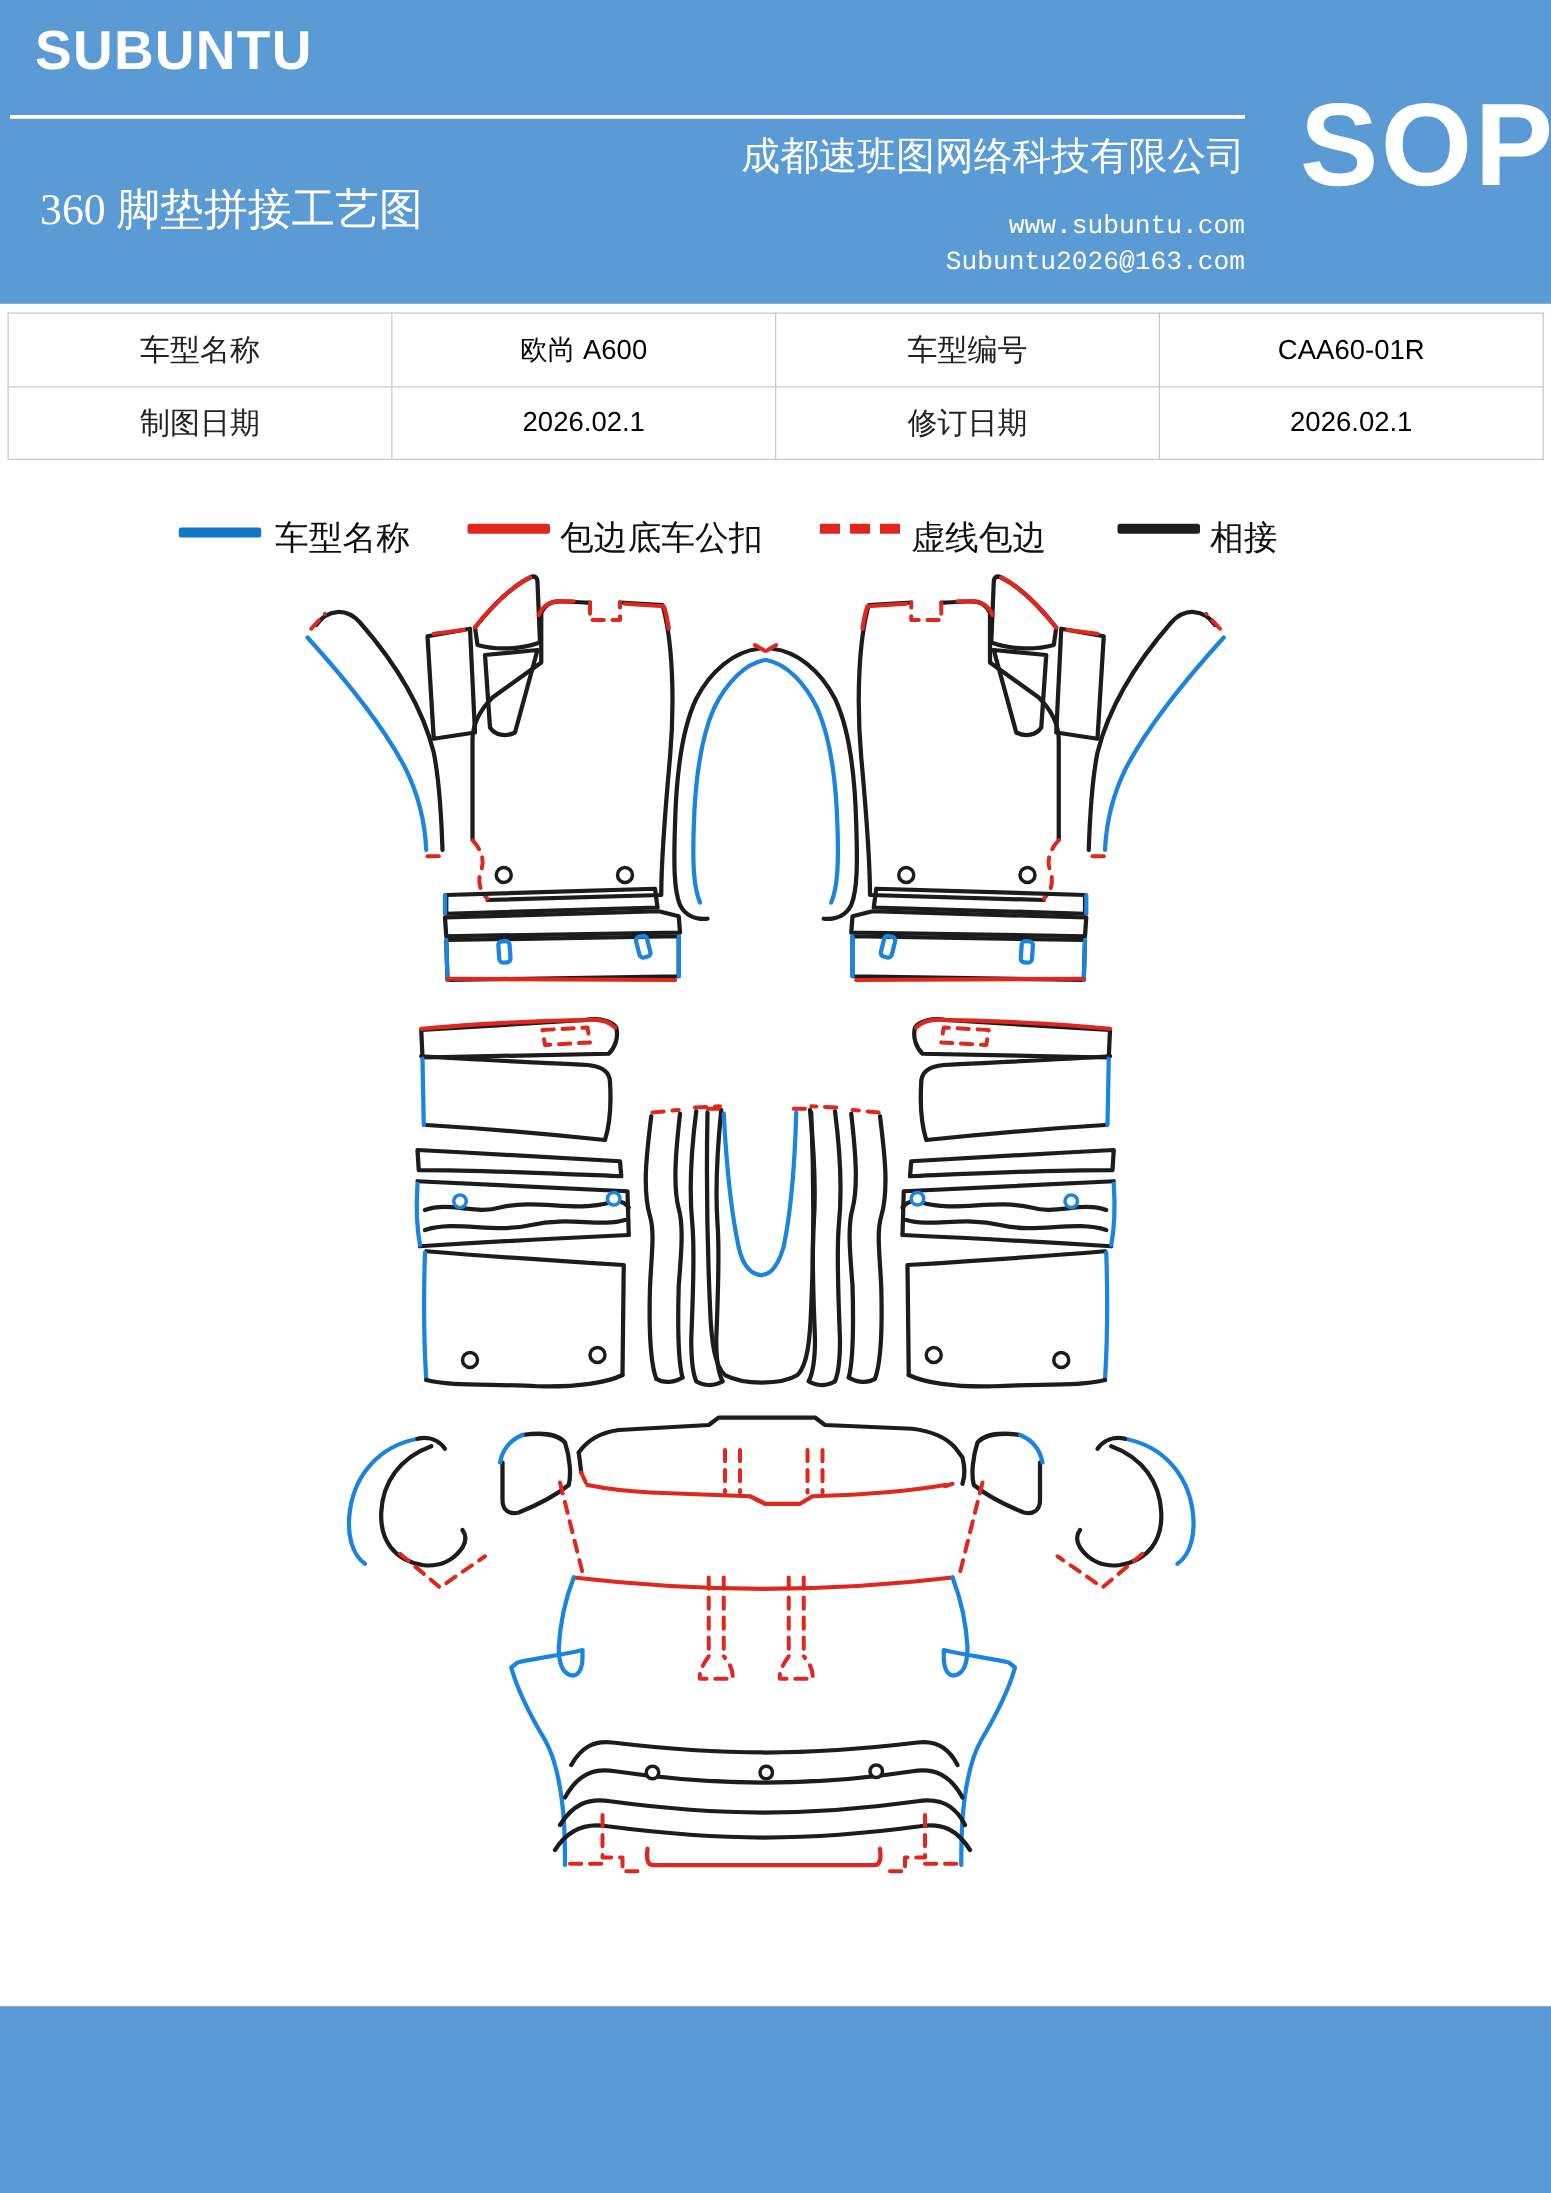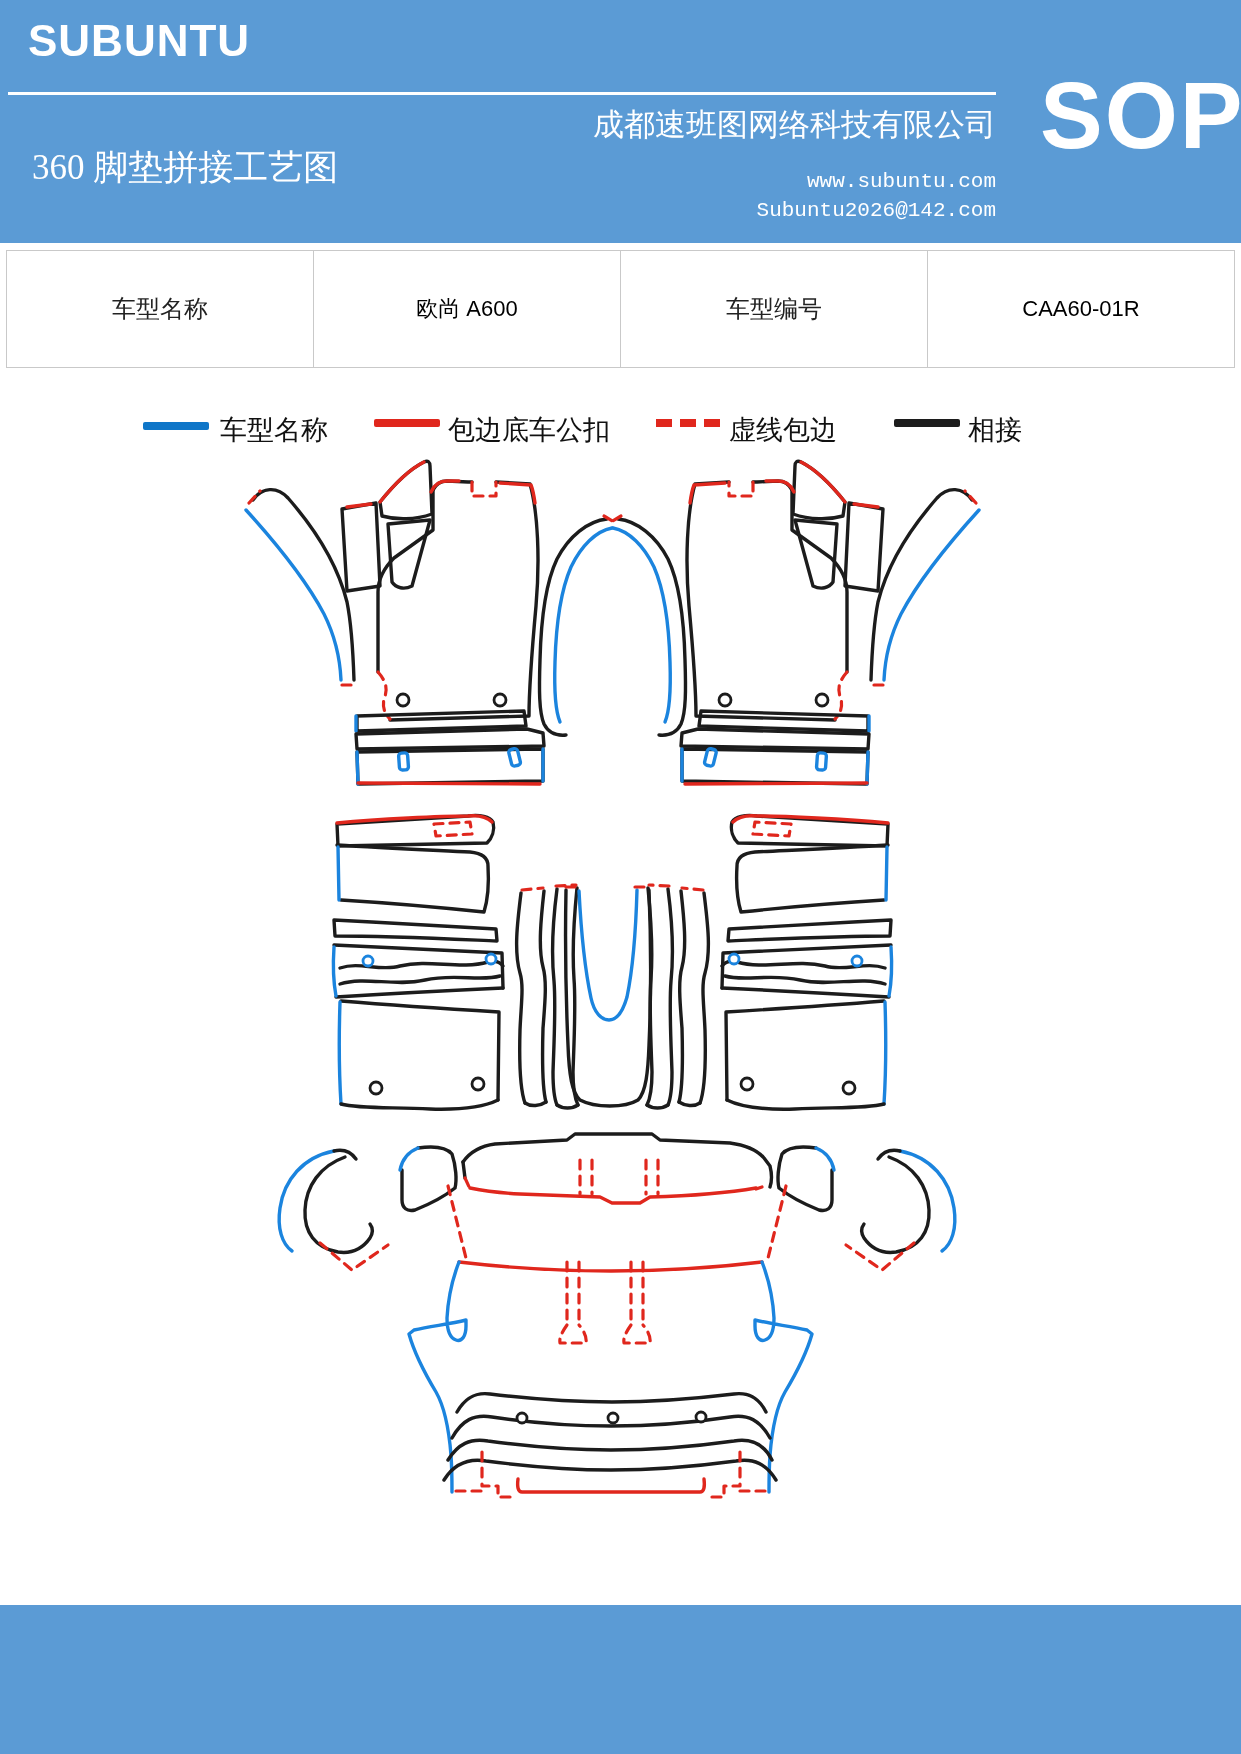--- a/index.html
+++ b/index.html
@@ -58,31 +58,37 @@
 <body>
 
 <div id="page">
 
   <div class="hdr">
     <div class="brand">SUBUNTU</div>
     <div class="hdr-rule"></div>
     <div class="doc-title">360 脚垫拼接工艺图</div>
     <div class="company-top">成都速班图网络科技有限公司</div>
     <div class="site-top">www.subuntu.com</div>
-    <div class="mail-top">Subuntu2026@142.com</div>
+    <div class="mail-top">Subuntu2026@163.com</div>
     <div class="sop">SOP</div>
   </div>
 
   <table class="tbl">
     <tbody>
         <tr>
       <td class="lab">车型名称</td>
       <td class="val">欧尚 A600</td>
       <td class="lab">车型编号</td>
       <td class="val">CAA60-01R</td>
+    </tr>
+    <tr>
+      <td class="lab">制图日期</td>
+      <td class="val">2026.02.1</td>
+      <td class="lab">修订日期</td>
+      <td class="val">2026.02.1</td>
     </tr>
   </tbody>
     </table>
 
   <div class="legend">
     <span class="lg-sw" style="left:143px;top:12px;width:66px;background:#0f76c8;"></span>
     <span class="lg-lab" style="left:220px;">车型名称</span>
     <span class="lg-sw" style="left:374px;top:9px;width:66px;background:#e0271d;"></span>
     <span class="lg-lab" style="left:448px;">包边底车公扣</span>
     <span class="lg-sw dash" style="left:656px;top:9px;width:64px;"></span>

